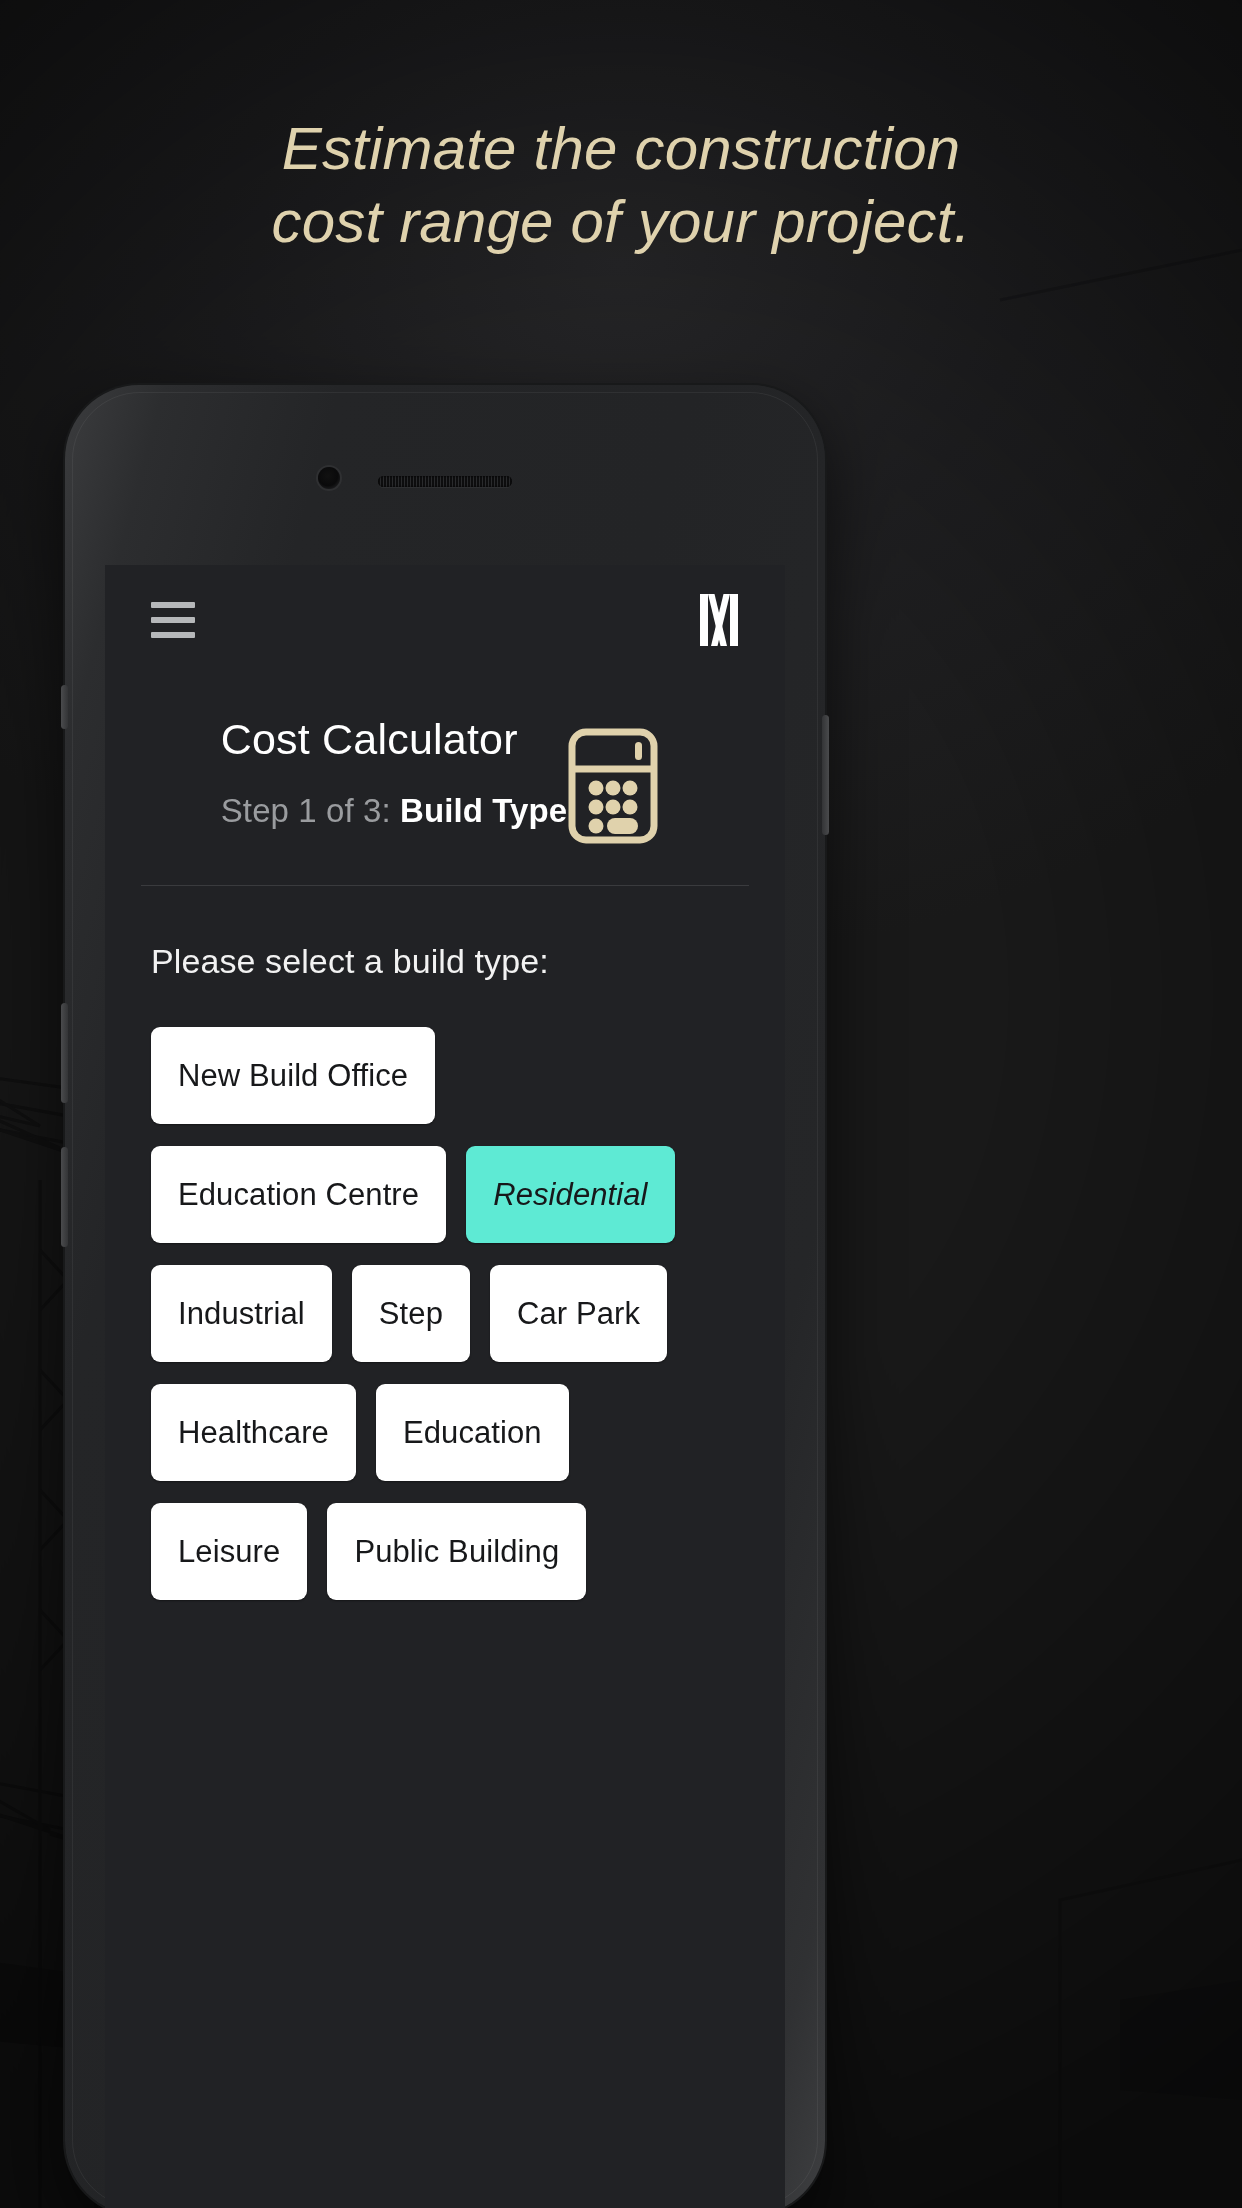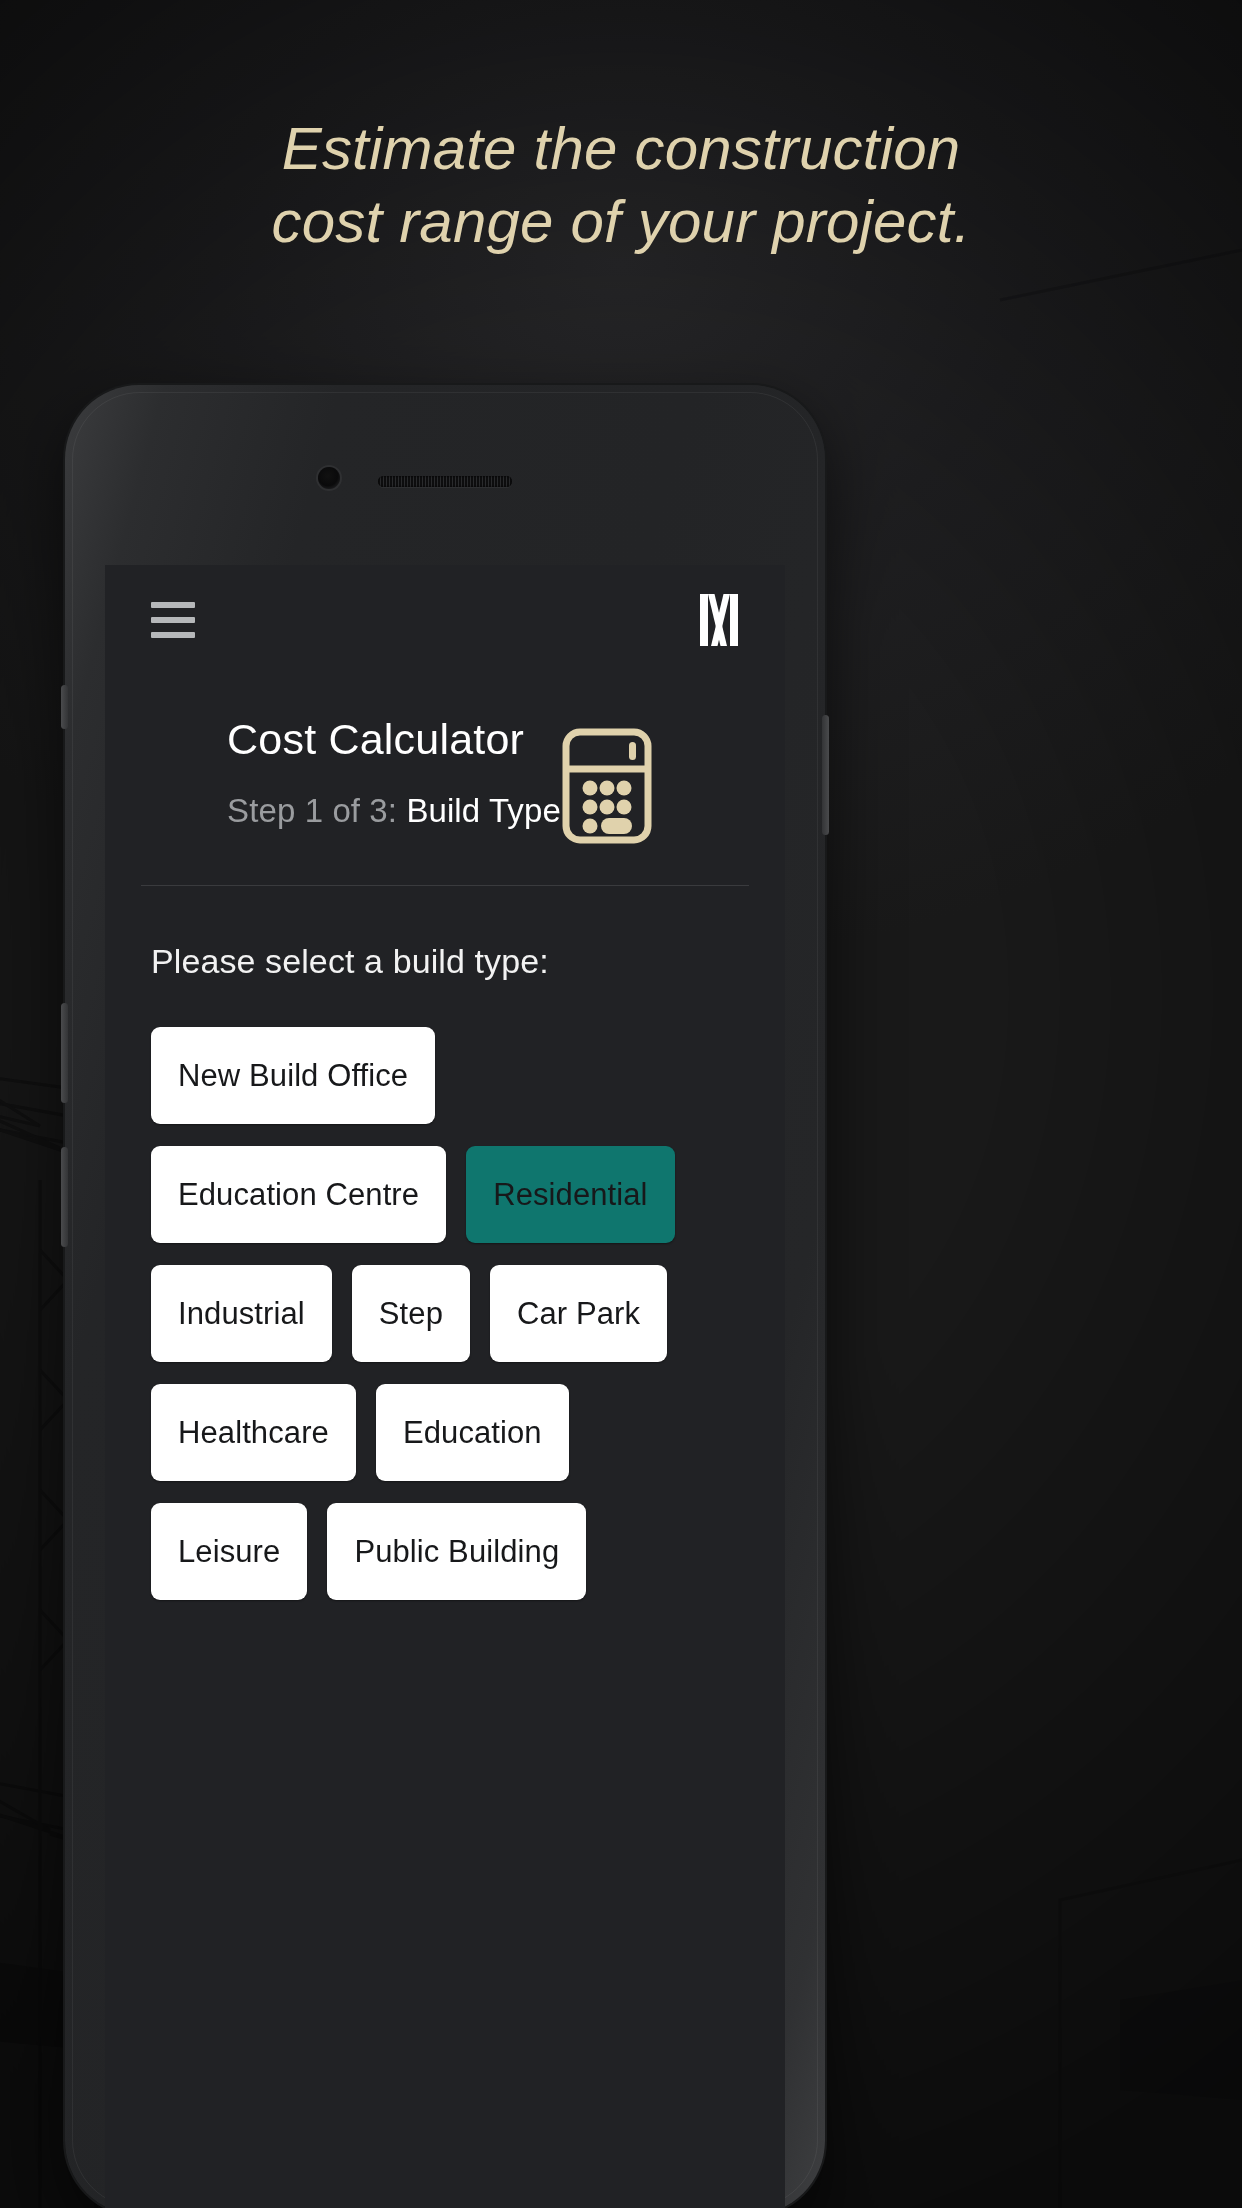--- a/index.html
+++ b/index.html
@@ -110,21 +110,21 @@
   
   #title-block {
     padding:40px 46px 0 46px;
     display:flex; align-items:flex-start; justify-content:center;
   }
   #page-title {
     color:#ffffff; font-size:43px; font-weight:400; letter-spacing:.2px;
   }
   #step-line { margin-top:28px; font-size:33px; letter-spacing:.1px; }
   #step-prefix { color:#9a9c9f; font-weight:400; }
-  #step-value { color:#ffffff; font-weight:400;margin-top:48px; }
+  #step-value { color:#ffffff; font-weight:700;margin-top:48px; }
   #calc-icon { margin-top:12px; margin-right:10px; }
 
   #header-divider {
     margin:40px 36px 0 36px;
     height:1px; background:#3a3b3e;
   }
 
   
   #screen-body { padding:56px 46px 0 46px; }
   #prompt-label {
@@ -144,21 +144,21 @@
     font-size:31px;
     font-weight:400;
     letter-spacing:.1px;
     padding:0 27px;
     height:97px;
     line-height:75px;
     white-space:nowrap;
     cursor:pointer;
     box-shadow:0 1px 2px rgba(0,0,0,.4);
   }
-  .build-btn.selected { background:#0f766e; }
+  .build-btn.selected { background:#5eead4;font-style:italic; }
 </style>
 </head>
 <body>
 
 <div id="bg-layer">
   <svg id="bg-crane" viewBox="0 0 1242 2208" preserveAspectRatio="xMidYMid slice">
     <g stroke="#0c0c0d" stroke-width="3" fill="none" opacity="0.95">
 
       <path d="M-20 1100 L300 1158"></path>
       <path d="M-20 1076 L300 1120"></path>

